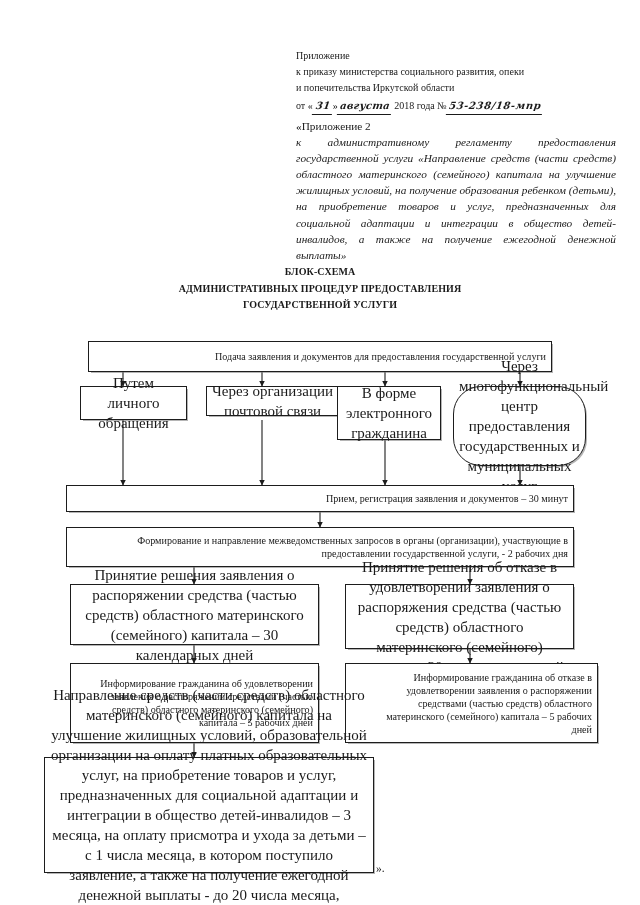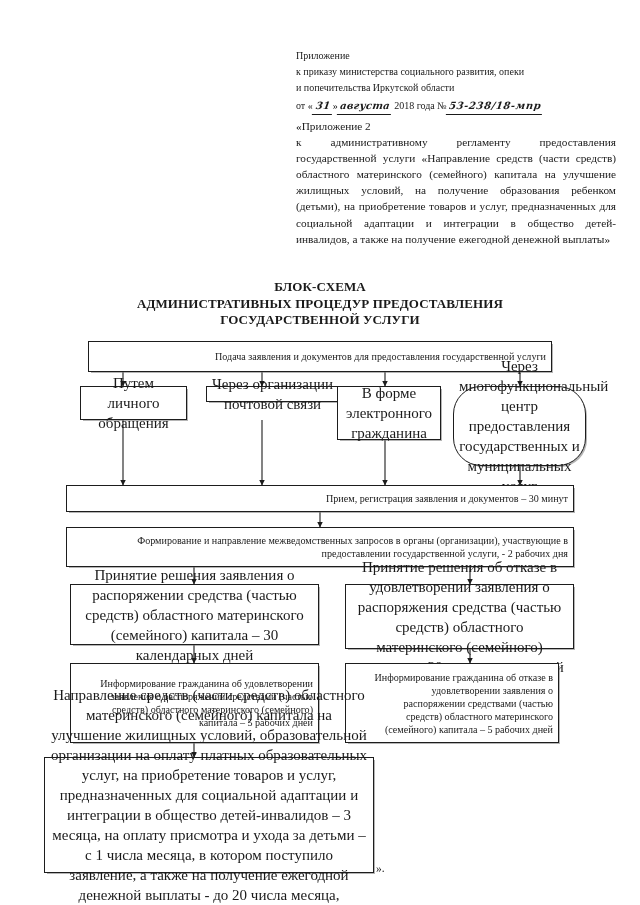--- a/index.html
+++ b/index.html
@@ -63,31 +63,32 @@
   }
   .annex .first {
     display: block;
     text-align: left;
   }
   .annex .just {
     display: block;
     text-align: justify;
     text-align-last: left;
     text-indent: 0;
+    font-style: italic;
   }
 
   
   .doc-title {
     position: absolute;
     left: 60px;
-    top: 279px;
+    top: 264px;
     width: 520px;
     text-align: center;
     font-weight: bold;
-    font-size: 13px;
+    font-size: 10px;
     line-height: 16.5px;
     letter-spacing: 0.1px;
   }
 
   
   .flow {
     position: absolute;
     left: 0;
     top: 0;
     width: 640px;
@@ -182,21 +183,21 @@
     </svg>
 
     <div class="fbox lg" style="left:88px; top:341px; width:464px; height:31px;">
       <span>Подача заявления и документов для предоставления государственной услуги</span>
     </div>
 
     <div class="fbox" style="left:80px; top:386px; width:107px; height:34px;">
       <span>Путем личного обращения</span>
     </div>
 
-    <div class="fbox" style="left:206px; top:386px; width:133px; height:16px;">
+    <div class="fbox" style="left:206px; top:386px; width:133px; height:30px;">
       <span>Через организации почтовой связи</span>
     </div>
 
     <div class="fbox" style="left:337px; top:386px; width:104px; height:54px;">
       <span>В форме электронного гражданина</span>
     </div>
 
     <div class="fbox" style="left:453px; top:386px; width:133px; height:80px;border-radius:28px;">
       <span>Через многофункциональный центр предоставления государственных и муниципальных услуг</span>
     </div>
@@ -214,21 +215,21 @@
     </div>
 
     <div class="fbox" style="left:345px; top:584px; width:229px; height:65px;">
       <span>Принятие решения об отказе в удовлетворении заявления о распоряжения средства (частью средств) областного материнского (семейного) капитала – 30 календарных дней</span>
     </div>
 
     <div class="fbox lg" style="left:70px; top:663px; width:249px; height:80px;">
       <span>Информирование гражданина об удовлетворении заявления о распоряжении средствами (частью средств) областного материнского (семейного) капитала – 5 рабочих дней</span>
     </div>
 
-    <div class="fbox lg" style="left:345px; top:663px; width:214px; height:80px;padding-left:25px;">
+    <div class="fbox lg" style="left:345px; top:663px; width:253px; height:80px;padding-left:25px;">
       <span>Информирование гражданина об отказе в удовлетворении заявления о распоряжении средствами (частью средств) областного материнского (семейного) капитала – 5 рабочих дней</span>
     </div>
 
     <div class="fbox" style="left:44px; top:757px; width:330px; height:116px;">
       <span>Направление средств (части средств) областного материнского (семейного) капитала на улучшение жилищных условий, образовательной организации на оплату платных образовательных услуг, на приобретение товаров и услуг, предназначенных для социальной адаптации и интеграции в общество детей-инвалидов – 3 месяца, на оплату присмотра и ухода за детьми – с 1 числа месяца, в котором поступило заявление, а также на получение ежегодной денежной выплаты - до 20 числа месяца, следующего за месяцем обращения за ее получением</span>
     </div>
 
   </div>
 
   <div class="closing-quote">».</div>

